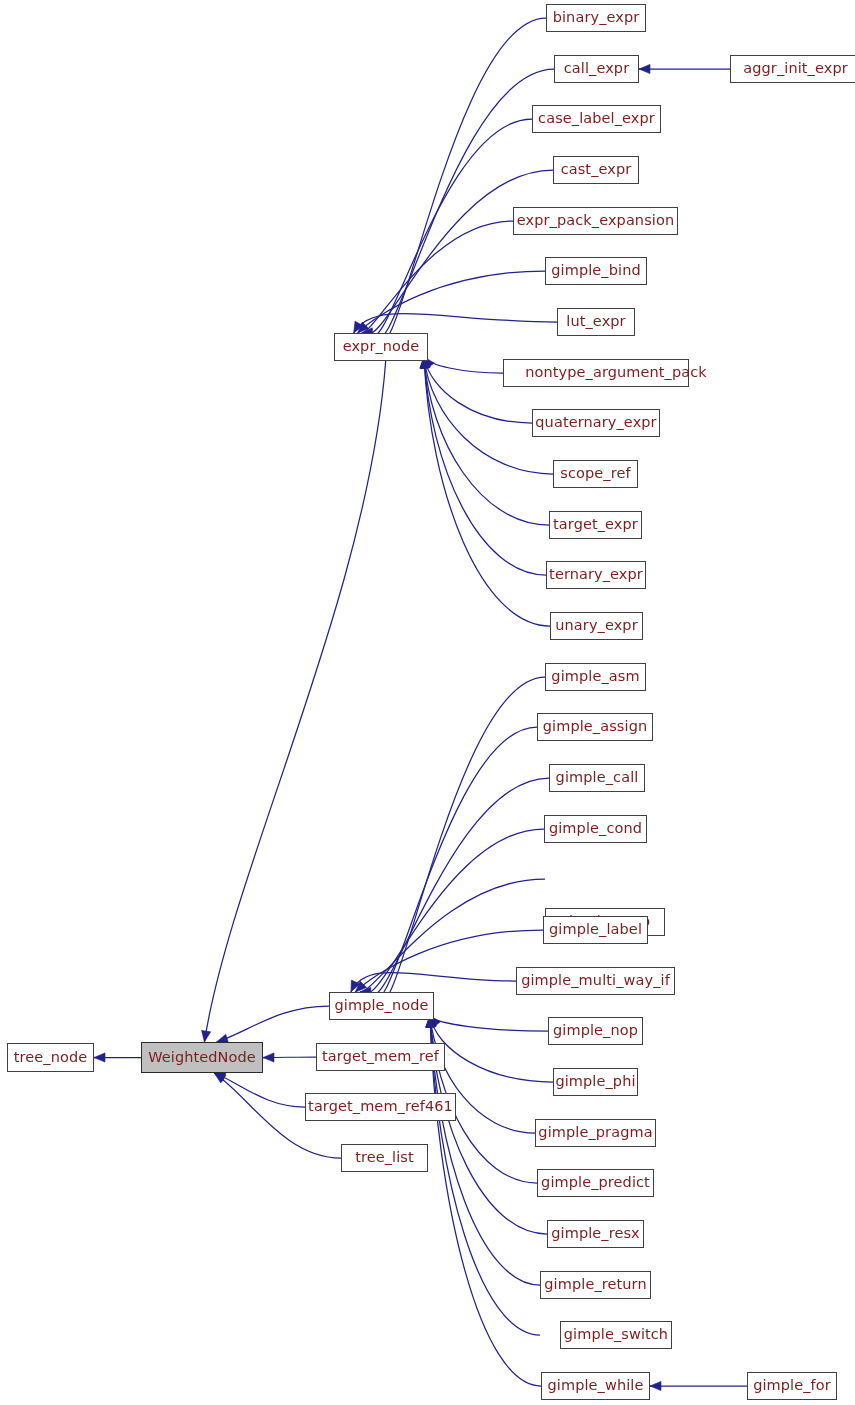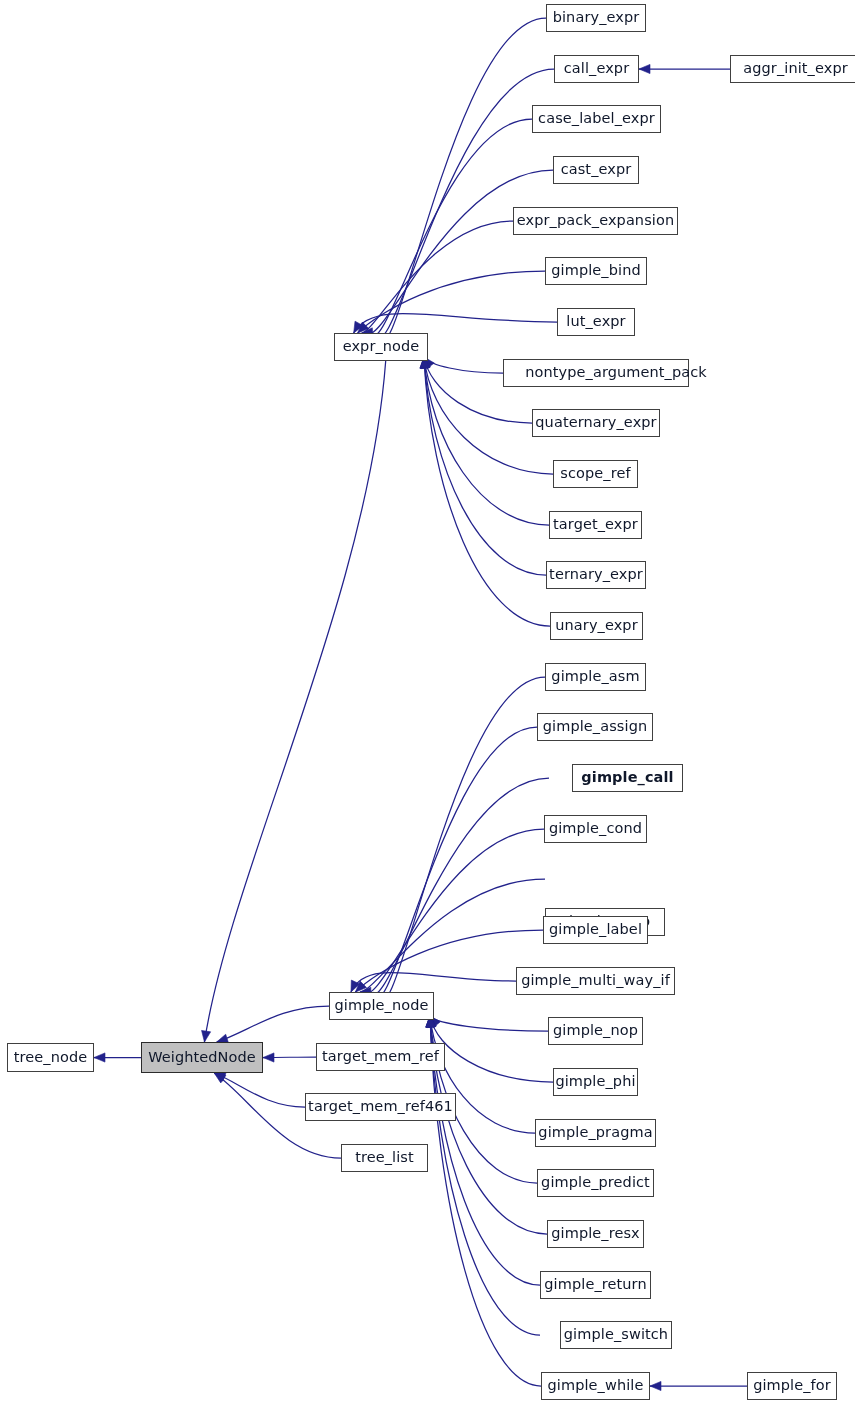--- a/index.html
+++ b/index.html
@@ -25,21 +25,21 @@
     top: 0;
     width: 855px;
     height: 1405px;
     pointer-events: none;
   }
   .node {
     position: absolute;
     box-sizing: border-box;
     border: 1px solid #404040;
     background: #ffffff;
-    color: #0f172a;
+    color: #7f1d1d;
     font-size: 14.5px;
     line-height: 1;
     display: flex;
     align-items: center;
     justify-content: center;
     white-space: nowrap;
     letter-spacing: 0.1px;
   }
   .node.root {
     background: #c0c0c0;
@@ -263,21 +263,21 @@
       </div>
       <div class="node" style="left: 550px; top: 612px; width: 93px; height: 28px;">
         <span class="node-label">unary_expr</span>
       </div>
       <div class="node" style="left: 545px; top: 663px; width: 101px; height: 28px;">
         <span class="node-label">gimple_asm</span>
       </div>
       <div class="node" style="left: 537px; top: 713px; width: 116px; height: 28px;">
         <span class="node-label">gimple_assign</span>
       </div>
-      <div class="node" style="left: 572px; top: 764px; width: 111px; height: 28px; font-weight: bold;">
+      <div class="node" style="left: 549px; top: 764px; width: 96px; height: 28px;">
         <span class="node-label">gimple_call</span>
       </div>
       <div class="node" style="left: 544px; top: 815px; width: 103px; height: 28px;">
         <span class="node-label">gimple_cond</span>
       </div>
       <div class="node" style="left: 545px; top: 865px; width: 120px; height: 28px; margin-top: 43px;">
         <span class="node-label">gimple_goto</span>
       </div>
       <div class="node" style="left: 543px; top: 916px; width: 105px; height: 28px;">
         <span class="node-label">gimple_label</span>

